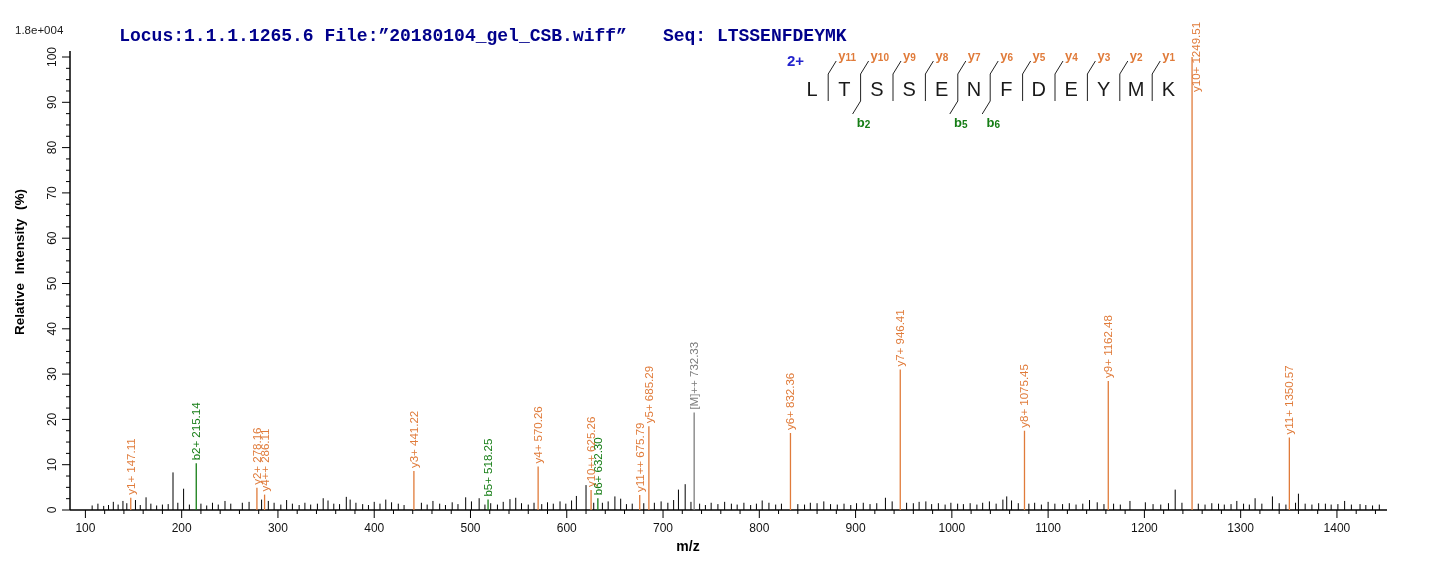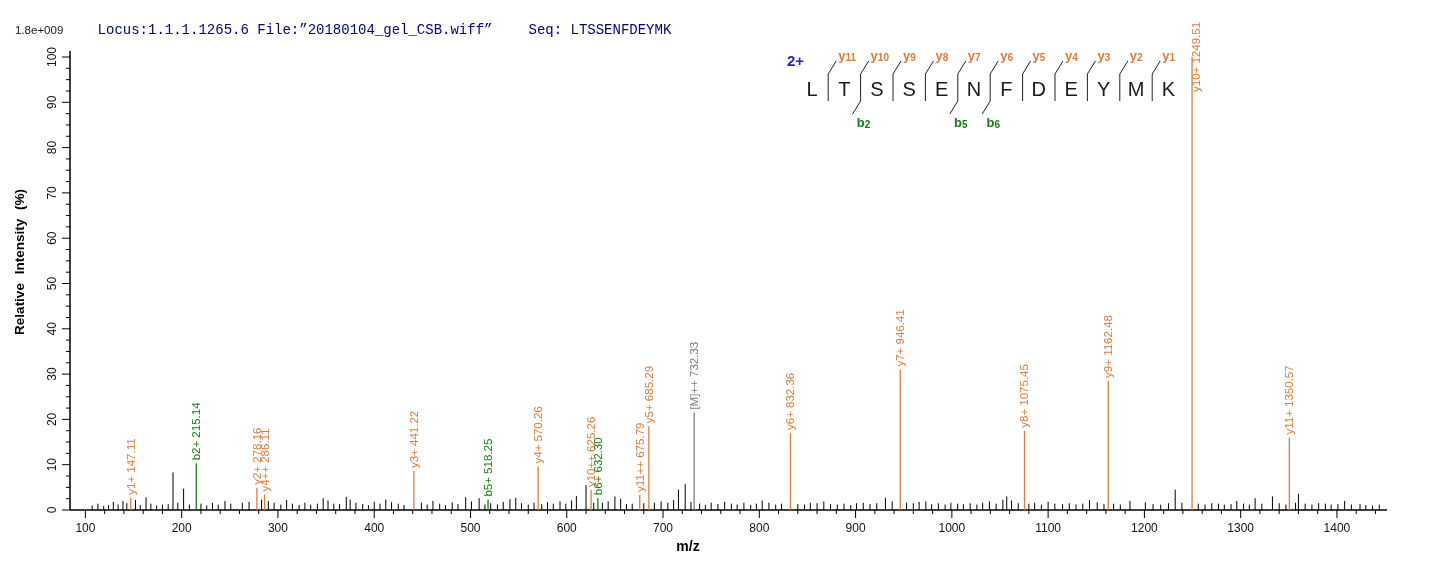--- a/index.html
+++ b/index.html
@@ -1,39 +1,39 @@
 <!DOCTYPE html>
 <html><head>
 <meta charset="utf-8">
 <style>
   html,body { margin:0; padding:0; background:#ffffff; }
   .container {
     position:relative; width:1436px; height:566px; background:#ffffff;
     font-family:"Liberation Sans", sans-serif; overflow:hidden;
   }
   .header {
-    position:absolute; left:64px; top:6px;
+    position:absolute; left:76px; top:6px;
     font-family:"Liberation Mono", monospace;
-    font-size:14px; font-weight:normal; color:#00008B; white-space:pre;
+    font-size:18px; font-weight:bold; color:#00008B; white-space:pre;
   }
   .header .seq { margin-left:36px; }
   .scale-label {
     position:absolute; left:15px; top:24px;
     font-size:11.5px; color:#1a1a1a;
   }
   svg.plot { position:absolute; left:0; top:0; }
 </style>
 </head>
 <body>
 
 <div class="container">
   <div class="header" style="color: rgb(0, 0, 139);">
     <span>Locus:1.1.1.1265.6 File:”20180104_gel_CSB.wiff”</span><span class="seq">Seq: LTSSENFDEYMK</span>
   </div>
-  <div class="scale-label">1.8e+009</div>
+  <div class="scale-label">1.8e+004</div>
 
   <svg class="plot" width="1436" height="566">
     <g>
         <line x1="70" y1="51" x2="70" y2="510" stroke="#000000" stroke-width="1.5"></line>
         <line x1="70" y1="510" x2="1387" y2="510" stroke="#000000" stroke-width="1.5"></line>
         <line x1="70" y1="510" x2="62" y2="510" stroke="#000000" stroke-width="1"></line>
         <text transform="translate(56,510) rotate(-90)" text-anchor="middle" font-size="12" fill="#111111">0</text>
         <line x1="70" y1="498.675" x2="66" y2="498.675" stroke="#000000" stroke-width="1"></line>
         <line x1="70" y1="487.35" x2="66" y2="487.35" stroke="#000000" stroke-width="1"></line>
         <line x1="70" y1="476.025" x2="66" y2="476.025" stroke="#000000" stroke-width="1"></line>

